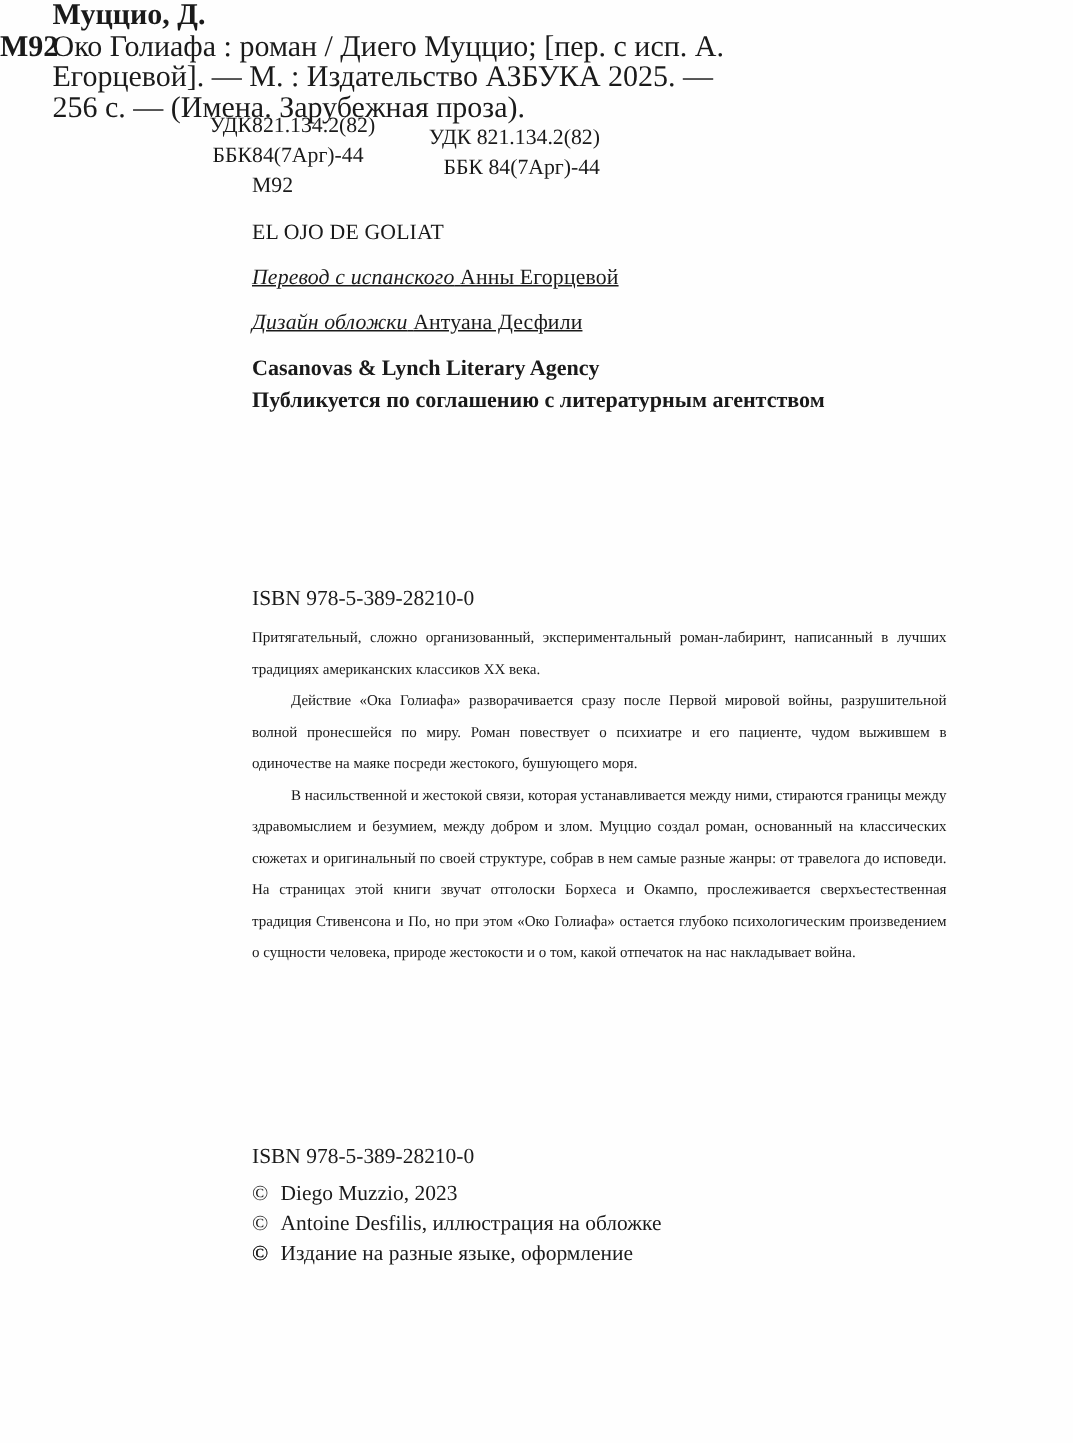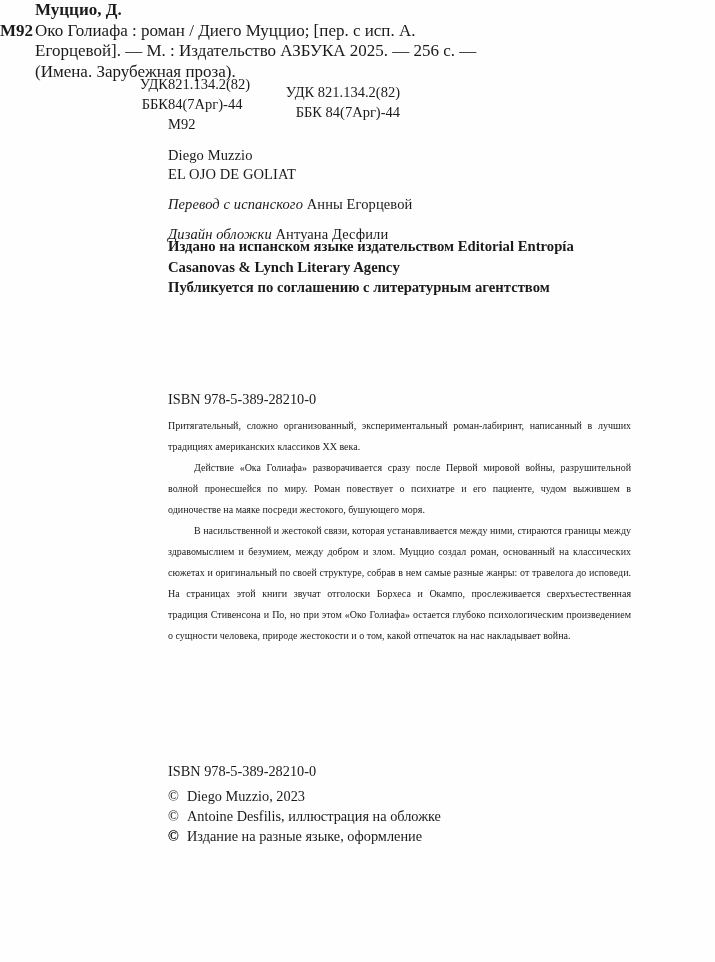--- a/index.html
+++ b/index.html
@@ -54,40 +54,41 @@
     top: 146px;
     font-size: 14.5px;
     line-height: 19px;
   }
   .credits .line {
     display: block;
     letter-spacing: 0.1px;
   }
   .credits .spaced {
     margin-top: 11px;
+    text-decoration: underline;
   }
   .ital {
     font-style: italic;
   }
 
   
   .rights {
     top: 236px;
     font-size: 14.7px;
     line-height: 20.5px;
     font-weight: bold;
   }
   .rights .line { display: block; }
 
   
   .cip {
     top: 303px;
     left: 133px;
     width: 498px;
-    font-size: 17px;
+    font-size: 20px;
     line-height: 20.5px;
   }
   .cip-author {
     display: block;
     margin-left: 35px;
     font-weight: bold;
   }
   .cip-body {
     display: block;
     position: relative;
@@ -167,28 +168,26 @@
 
 <div class="page">
 
   <div class="block codes">
     <span class="code-row"><span class="code-label">УДК</span><span>821.134.2(82)</span></span>
     <span class="code-row"><span class="code-label">ББК</span><span>84(7Арг)-44</span></span>
     <span class="code-row"><span class="code-indent"></span><span>М92</span></span>
   </div>
 
   <div class="block credits">
-    <span class="line">Diego Muzzio</span>
     <span class="line">EL OJO DE GOLIAT</span>
     <span class="line spaced"><span class="ital">Перевод с испанского</span> <span>Анны Егорцевой</span></span>
     <span class="line spaced"><span class="ital">Дизайн обложки</span> <span>Антуана Десфили</span></span>
   </div>
 
   <div class="block rights">
-    <span class="line">Издано на испанском языке издательством Editorial Entropía</span>
     <span class="line">Casanovas &amp; Lynch Literary Agency</span>
     <span class="line">Публикуется по соглашению с литературным агентством</span>
   </div>
 
   <div class="cip">
     <span class="cip-author">Муццио, Д.</span>
     <span class="cip-body"><span class="cip-sig">М92</span><span>Око Голиафа : роман / Диего Муццио; [пер. с исп. А. Егорцевой]. — М. : Издательство АЗБУКА 2025. — 256 с. — (Имена. Зарубежная проза).</span></span>
   </div>
 
   <div class="block isbn-top">ISBN 978-5-389-28210-0</div>

